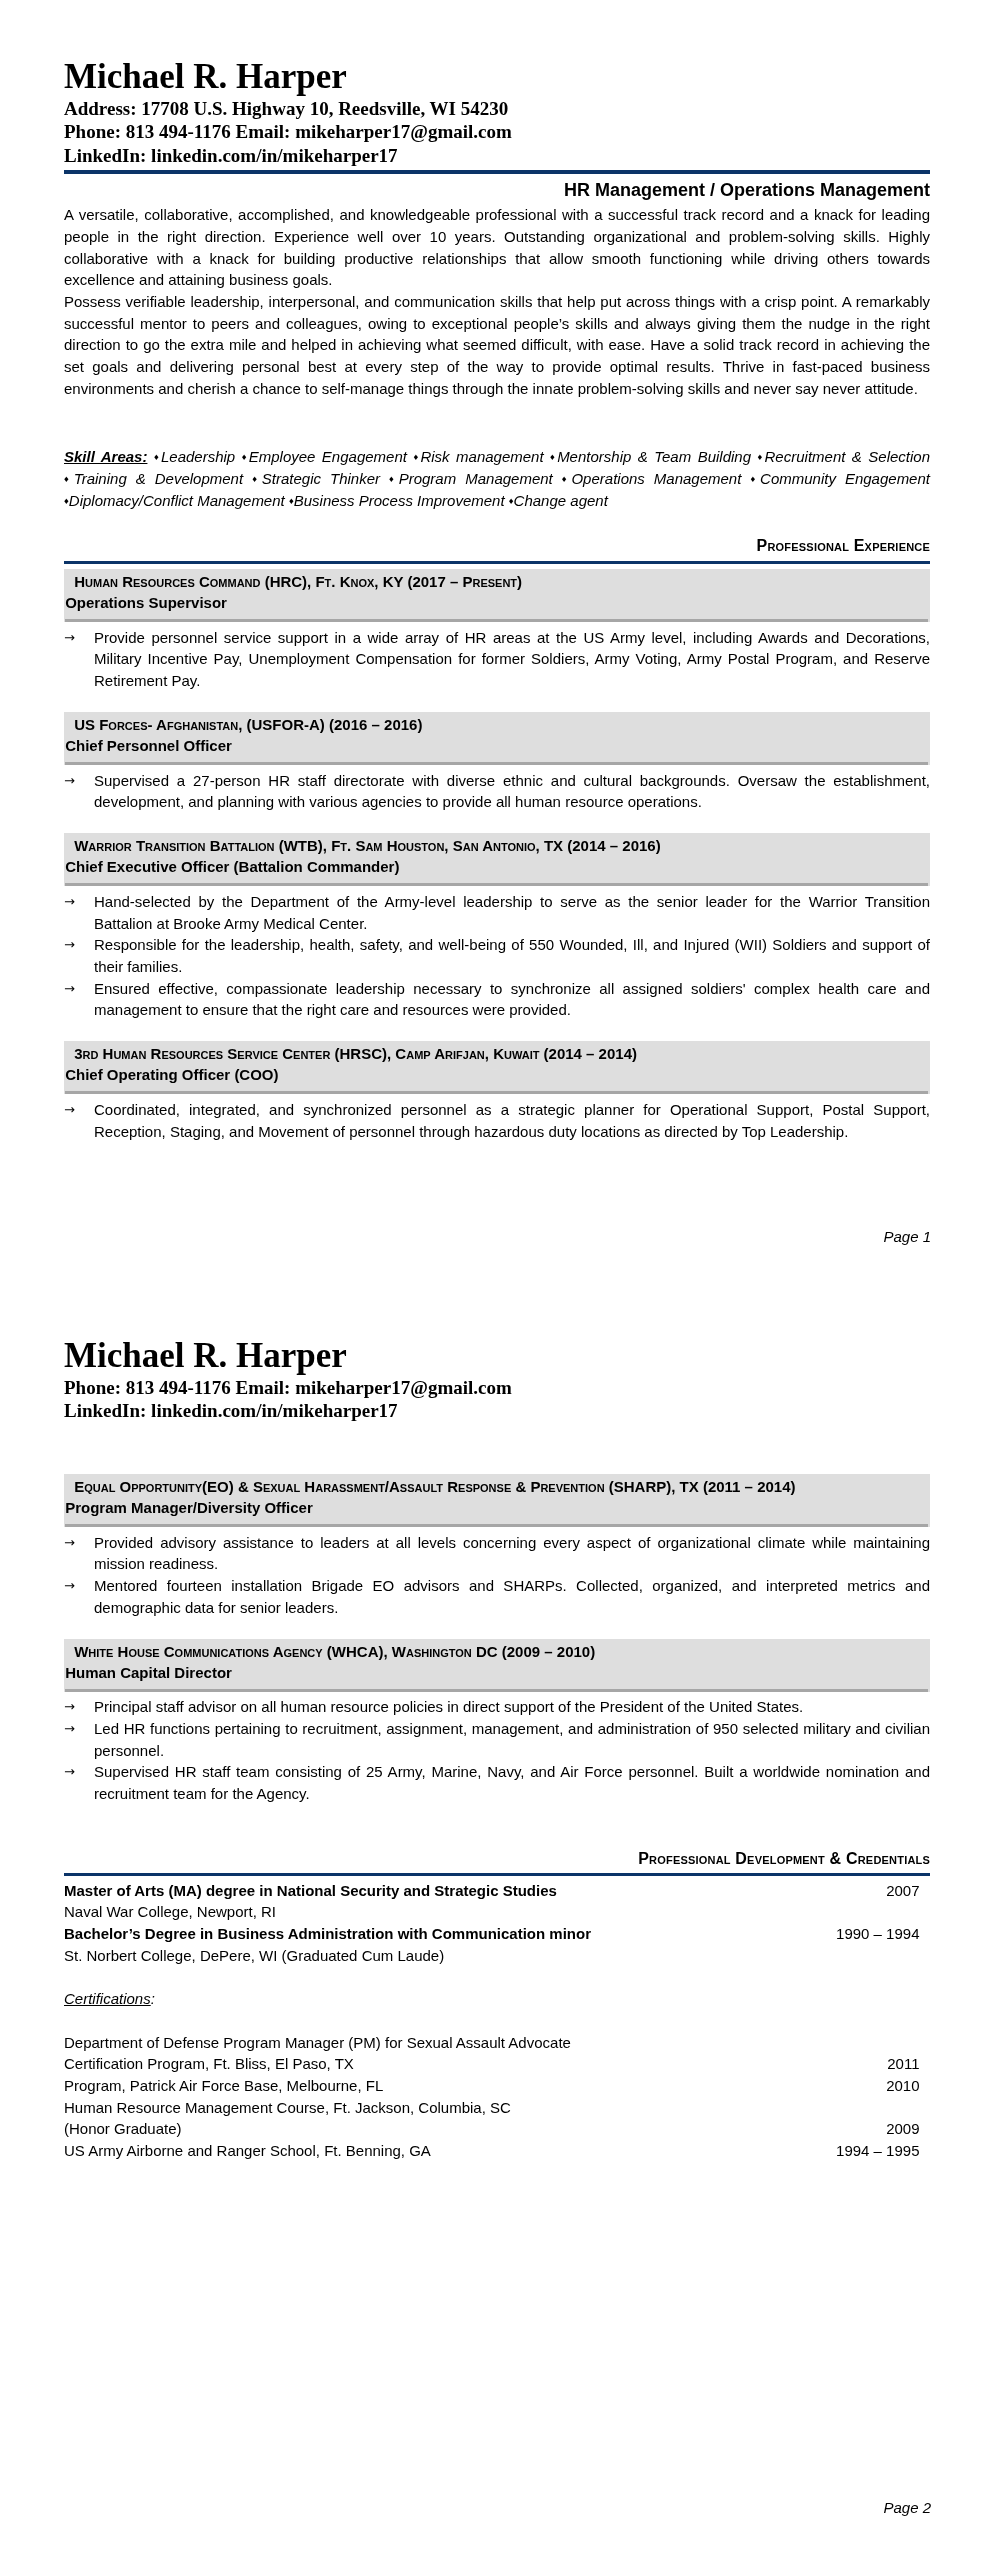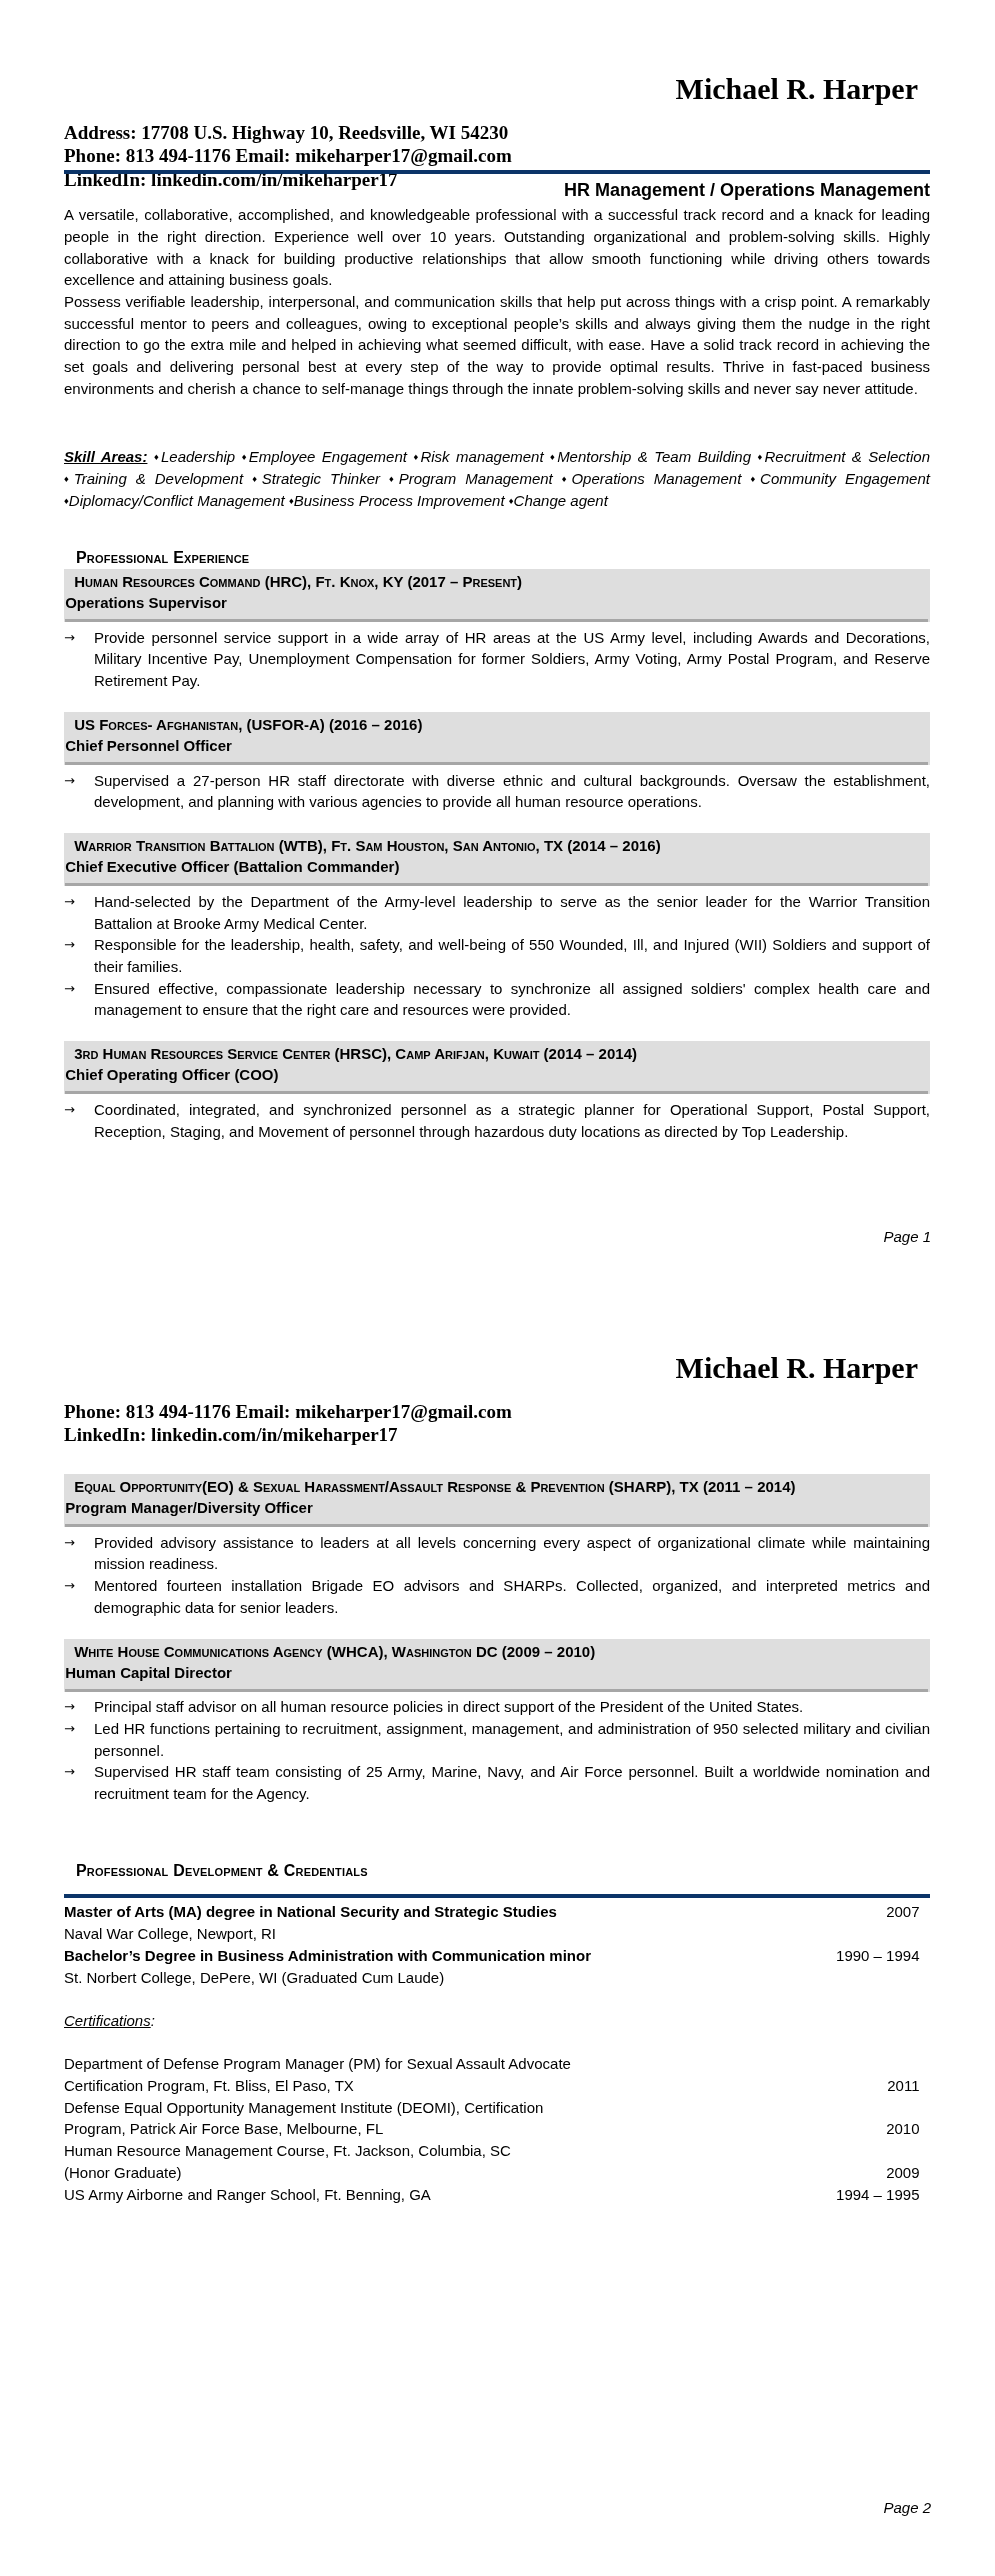--- a/index.html
+++ b/index.html
@@ -2,32 +2,32 @@
 <html style="font-size:9.4px"><head>
 <meta charset="utf-8">
 <style>
   html, body { margin: 0; padding: 0; background: #ffffff; }
   body { width: 995px; height: 2576px; position: relative; overflow: hidden; color: #000; }
   .page { position: absolute; left: 0; width: 995px; }
   .page1 { top: 0; height: 1288px; }
   .page2 { top: 1288px; height: 1288px; }
   .content { position: absolute; left: 64px; width: 866px; }
 
-  .name { font-family: "Liberation Serif", serif; font-weight: bold; font-size: 30px; text-align: right; line-height: 41px; margin: 12px; }
+  .name { font-family: "Liberation Serif", serif; font-weight: bold; font-size: 35px; text-align: left; line-height: 41px; margin: 0; }
   .contact { font-family: "Liberation Serif", serif; font-weight: bold; font-size: 19px; text-align: left; line-height: 23.4px; margin: 0; }
 
   .blue-rule { height: 3.5px; background: #0b3468; border: none; margin: 0; }
   .headline { font-family: "Liberation Sans", sans-serif; font-weight: bold; font-size: 18px; text-align: right; line-height: 26px; margin: 0; }
   .para { font-family: "Liberation Sans", sans-serif; font-size: 15px; line-height: 21.7px; text-align: justify; margin: 0; }
 
   .skills { font-family: "Liberation Sans", sans-serif; font-style: italic; font-size: 15px; line-height: 21.7px; text-align: justify; margin: 0; }
   .skills .skills-label { font-weight: bold; text-decoration: underline; }
   .skills .bullet { font-size: 9.4px; vertical-align: 1.8px; font-style: normal; }
 
-  .section-title { font-family: "Liberation Sans", sans-serif; font-weight: bold; font-variant: small-caps; font-size: 16px; text-align: left; line-height: 23.4px; margin: 12px; letter-spacing: 0.2px; }
+  .section-title { font-family: "Liberation Sans", sans-serif; font-weight: bold; font-variant: small-caps; font-size: 16px; text-align: right; line-height: 23.4px; margin: 0; letter-spacing: 0.2px; }
 
   .job-header { background: #dedede; padding: 2.3px 2.3px 0 1.2px; position: relative; }
   .job-org { font-family: "Liberation Sans", sans-serif; font-weight: bold; font-variant: small-caps; font-size: 15px; line-height: 21px; padding-left: 9px; }
   .job-title { font-family: "Liberation Sans", sans-serif; font-weight: bold; font-size: 15px; line-height: 21px; }
   .job-rule { height: 2.9px; background: #a6a6a6; margin: 5.9px 0 4.7px 0; }
 
   .bullets { list-style: none; margin: 2.3px 0 0 0; padding: 0; }
   .bullets li { position: relative; padding-left: 30px; font-family: "Liberation Sans", sans-serif; font-size: 15px; line-height: 21.7px; text-align: justify; }
   .bullets li .arrow { position: absolute; left: 0; top: 0; font-family: "DejaVu Sans", sans-serif; font-size: 13px; }
 
@@ -177,23 +177,20 @@
 
     <div id="cert-list" style="margin-top:21.7px;">
         <div class="edu-row">
           <span>Department of Defense Program Manager (PM) for Sexual Assault Advocate</span>
         </div>
         <div class="edu-row">
           <span>Certification Program, Ft. Bliss, El Paso, TX</span>
           <span class="year">2011</span>
         </div>
         <div class="edu-row">
-          <span>Defense Equal Opportunity Management Institute (DEOMI), Certification</span>
-        </div>
-        <div class="edu-row">
           <span>Program, Patrick Air Force Base, Melbourne, FL</span>
           <span class="year">2010</span>
         </div>
         <div class="edu-row">
           <span>Human Resource Management Course, Ft. Jackson, Columbia, SC</span>
         </div>
         <div class="edu-row">
           <span>(Honor Graduate)</span>
           <span class="year">2009</span>
         </div>

